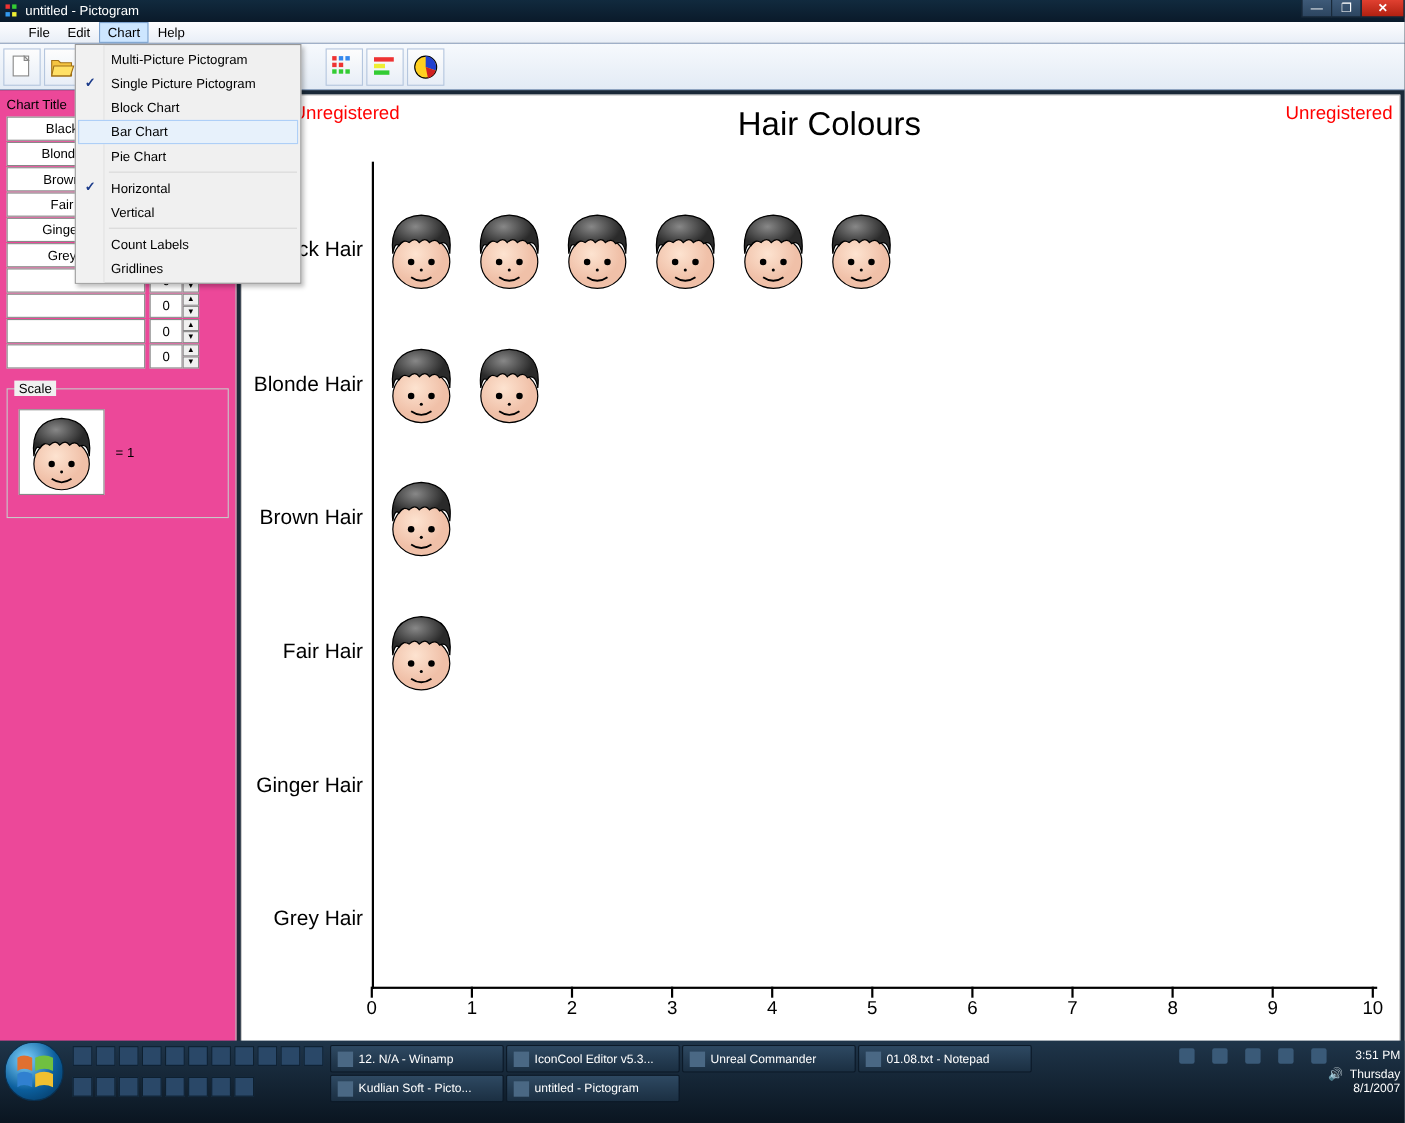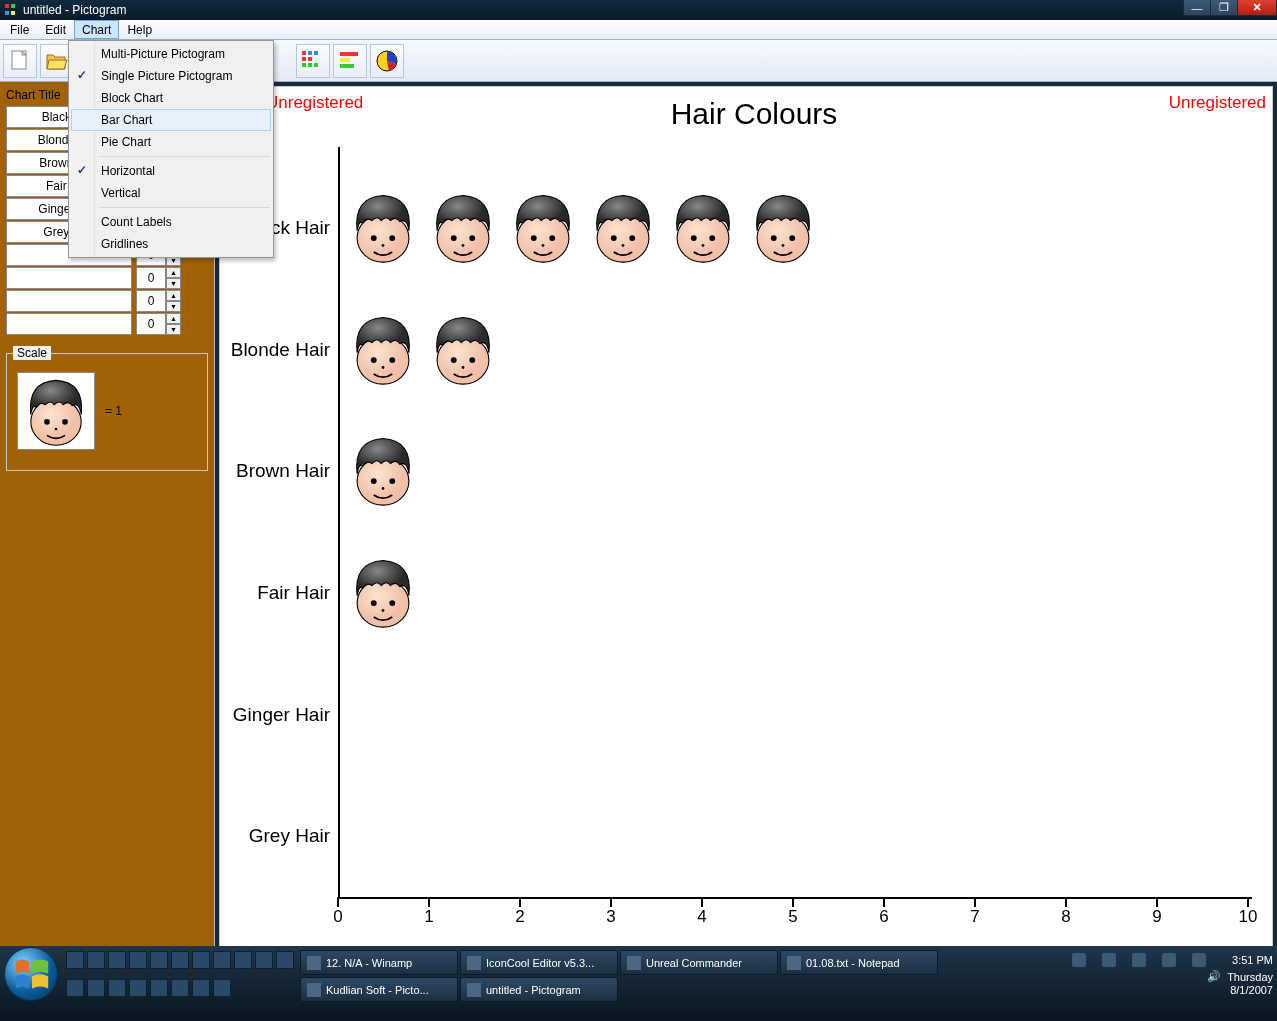--- a/index.html
+++ b/index.html
@@ -8,40 +8,40 @@
 
 .titlebar { height: 20px; background: linear-gradient(#112a3e, #0a1a2a); display: flex; align-items: center; color: #fff; padding-left: 4px; position: relative; }
 .titlebar .app-icon { width: 14px; height: 14px; display: inline-flex; flex-wrap: wrap; margin-right: 5px; }
 .titlebar .app-icon span { width: 4px; height: 4px; display: block; margin: 1px; }
 .titlebar .txt { font-size: 12px; }
 .win-controls { position: absolute; right: 0; top: -1px; display: flex; }
 .win-btn { width: 28px; height: 17px; display: flex; align-items: center; justify-content: center; font-size: 11px; color: #fff; background: linear-gradient(#3e5a78,#2c4560); border: 1px solid #1a2a3a; margin-left: -1px; }
 .win-btn.close { background: linear-gradient(#e04030,#b02010); width: 40px; font-weight: bold; }
 
 
-.menubar { height: 20px; background: linear-gradient(#fdfdfe,#e8eef7); border-bottom: 1px solid #a0b0c8; display: flex; align-items: stretch; padding-left: 2px; }
+.menubar { height: 20px; background: linear-gradient(#fdfdfe,#e8eef7); border-bottom: 1px solid #a0b0c8; display: flex; align-items: stretch; padding-left: 18px; }
 .menubar .mitem { padding: 3px 8px; cursor: default; }
 .menubar .mitem.open { background: #cde6ff; border: 1px solid #7da2ce; padding: 2px 7px; }
 
 
 .dropdown { position: absolute; left: 68px; top: 40px; width: 206px; background: #f0f0f0; border: 1px solid #979797; box-shadow: 2px 3px 4px rgba(0,0,0,.25); z-index: 100; padding: 2px; }
 .dropdown .dd-item { padding: 4px 8px 4px 30px; cursor: default; position: relative; font-size: 12px; }
 .dropdown .dd-item.hover { background: #e7f1fb; border: 1px solid #aecff7; padding: 3px 7px 3px 29px; }
 .dropdown .dd-sep { height: 1px; background: #d7d7d7; margin: 3px 1px 3px 28px; }
 .dropdown .check { position: absolute; left: 6px; top: 3px; color: #1a3a8a; font-weight: bold; }
 .dd-gutter { position: absolute; left: 0; top: 0; bottom: 0; width: 26px; background: #f1f1f1; border-right: 1px solid #e2e2e2; }
 
 
 .toolbar { height: 42px; background: linear-gradient(#f6f9fd,#e3ebf5); border-bottom: 1px solid #9bb0ce; display: flex; align-items: center; padding-left: 3px; gap: 3px; }
 .tool-btn { width: 34px; height: 34px; border: 1px solid #b5c6de; background: linear-gradient(#fdfdfd,#e8eef7); display: flex; align-items: center; justify-content: center; }
 .tool-gap { width: 216px; }
 
 
 .workspace { position: absolute; top: 82px; left: 0; right: 0; bottom: 57px; display: flex; }
-.sidebar { width: 215px; background: #a16207; border-right: 1px solid #b8b8b8; padding: 6px; }
+.sidebar { width: 215px; background: #ec4899; border-right: 1px solid #b8b8b8; padding: 6px; }
 .sidebar h4 { font-weight: normal; font-size: 12px; margin-bottom: 4px; }
 .data-rows { margin-top: 2px; }
 .data-row { display: flex; gap: 4px; margin-bottom: 1px; align-items: center; }
 .data-row input[type=text] { width: 126px; height: 22px; border: 1px solid #888; padding: 0 4px; text-align: center; font-size: 12px; }
 .spin-wrap { display: flex; }
 .spin-val { width: 30px; height: 22px; border: 1px solid #888; text-align: center; font-size: 12px; }
 .spin-btns { display: flex; flex-direction: column; }
 .spin-btns button { width: 15px; height: 11px; font-size: 7px; line-height: 6px; border: 1px solid #888; background: #f0f0f0; padding: 0; }
 .scale-box { margin-top: 18px; border: 1px solid #c8c8c8; padding: 18px 10px 20px; position: relative; display: flex; align-items: center; gap: 10px; }
 .scale-box .lbl { position: absolute; top: -8px; left: 6px; background: #f0f0f0; padding: 0 4px; font-size: 12px; }

